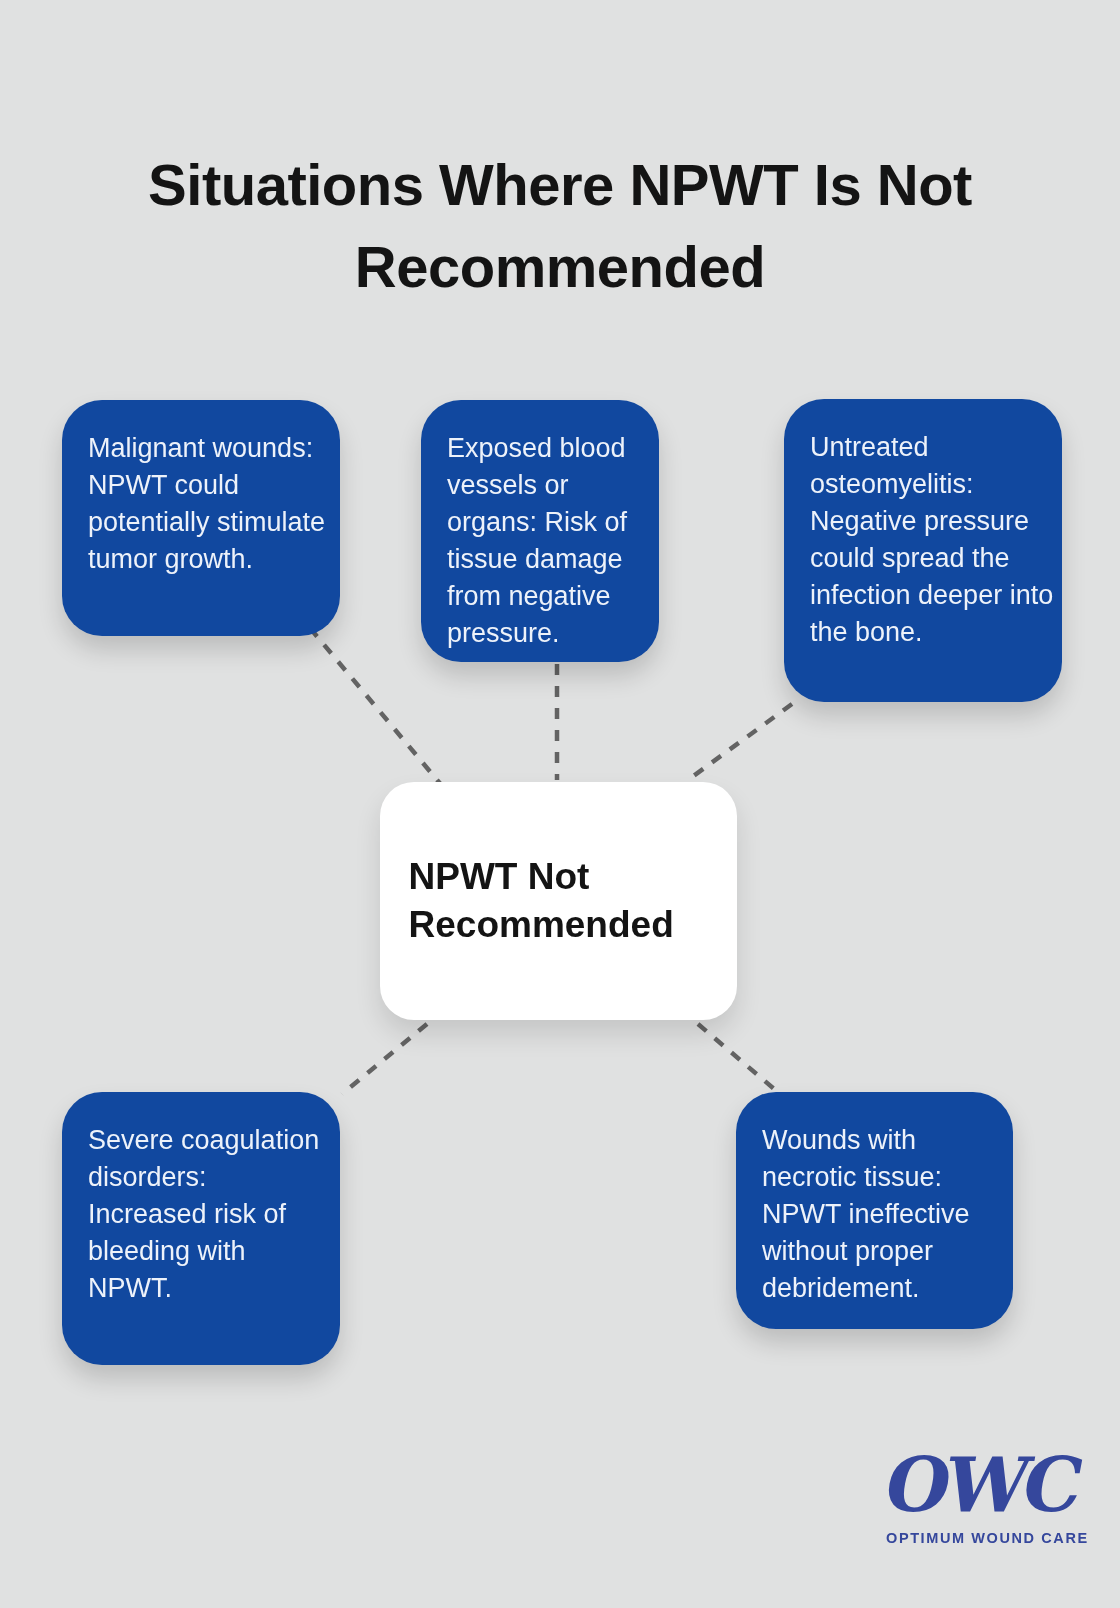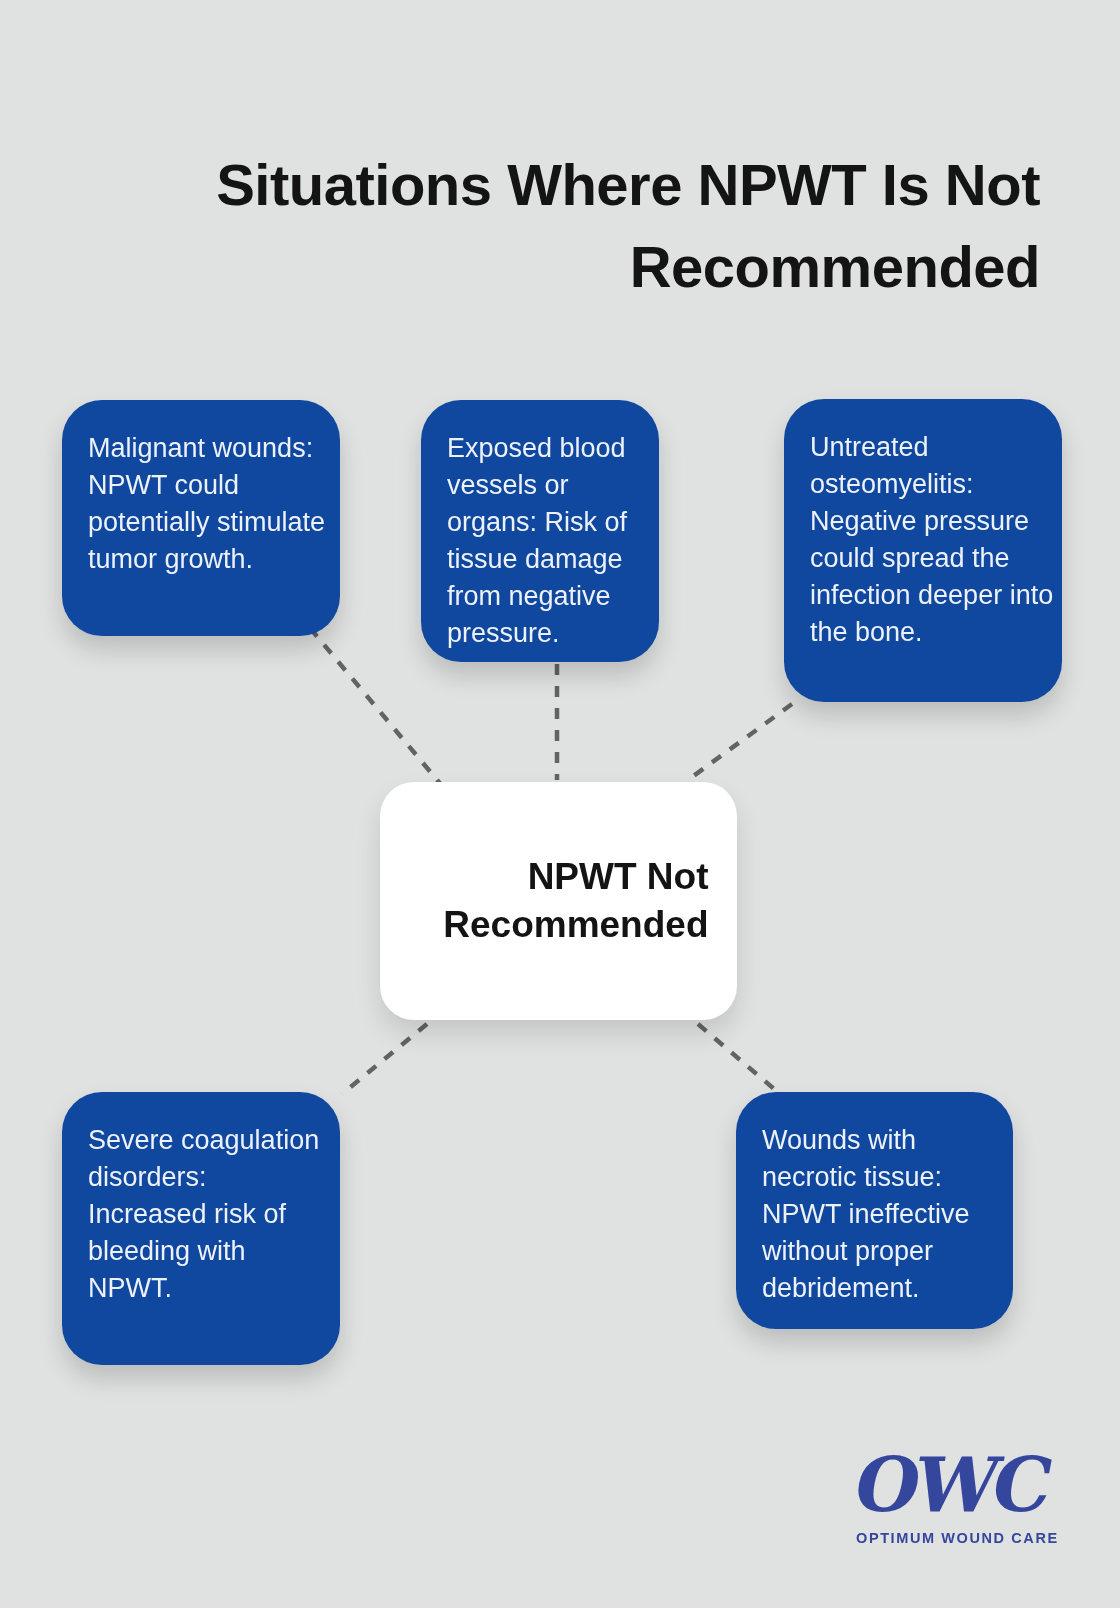--- a/index.html
+++ b/index.html
@@ -14,21 +14,21 @@
     margin:0 auto;
     background:var(--bg,#e0e1e1);
     overflow:hidden;
   }
   .title{
     position:absolute;
     top:105px;
     left:50%;
     transform:translateX(-50%);
     width:960px;
-    text-align:right;
+    text-align:center;
     font-size:58px;
     font-weight:800;
     line-height:1.42;
     color:var(--title,#141414);
     letter-spacing:-0.5px;
   }
   .connectors{
     position:absolute;
     inset:0;
     width:1120px;
@@ -59,35 +59,35 @@
   .center-box{
     position:absolute;
     left:380px; top:782px;
     width:357px; height:238px;
     background:var(--center-bg,#ffffff);
     border-radius:34px;
     box-shadow:0 14px 26px rgba(0,0,0,0.12);
     display:flex;
     align-items:center;
     justify-content:center;
-    text-align:right;
+    text-align:left;
   }
   .center-box .center-label{
     font-size:37px;
     font-weight:700;
     line-height:1.3;
     color:var(--center-text,#141414);
     width:300px;
   }
   .logo{
     position:absolute;
-    left:856px;
+    left:886px;
     top:1448px;
     width:192px;
-    text-align:left;
+    text-align:right;
     color:var(--logo,#35479c);
   }
   .logo-acronym{
     font-family:"DejaVu Serif","Liberation Serif",serif;
     font-style:italic;
     font-weight:bold;
     font-size:74px;
     line-height:74px;
     letter-spacing:-5px;
     color:var(--logo,#35479c);

